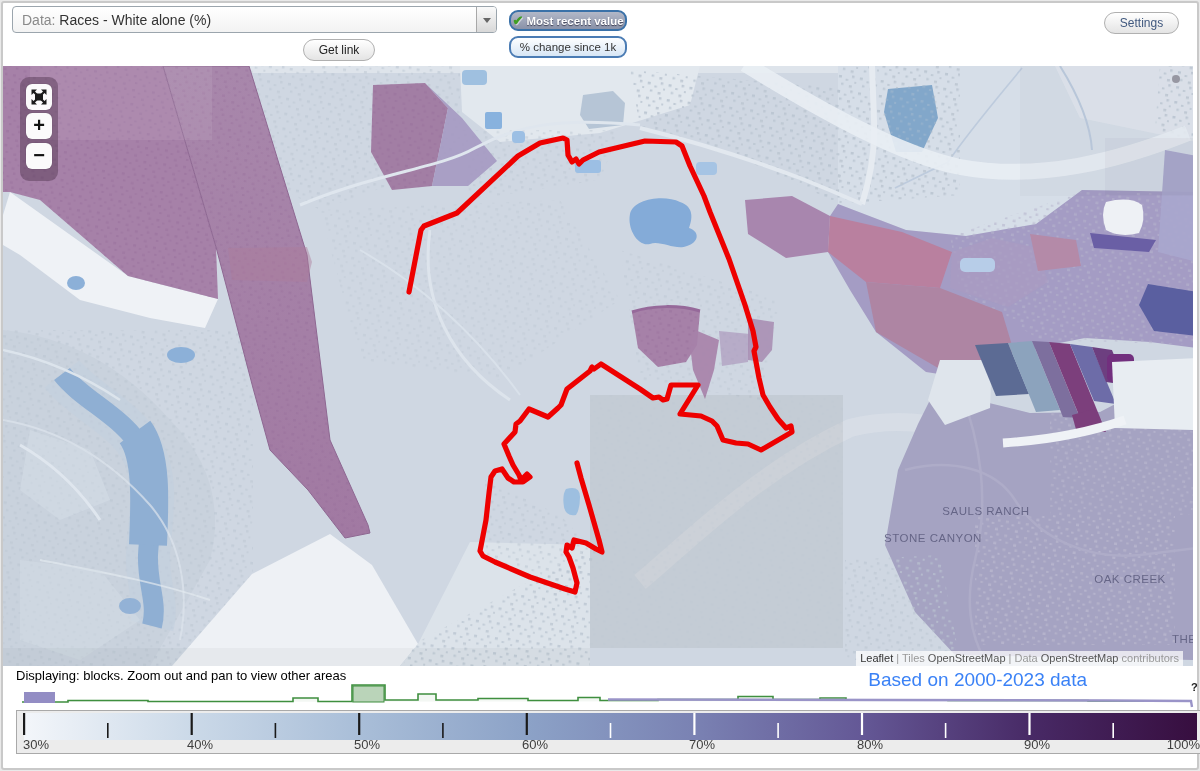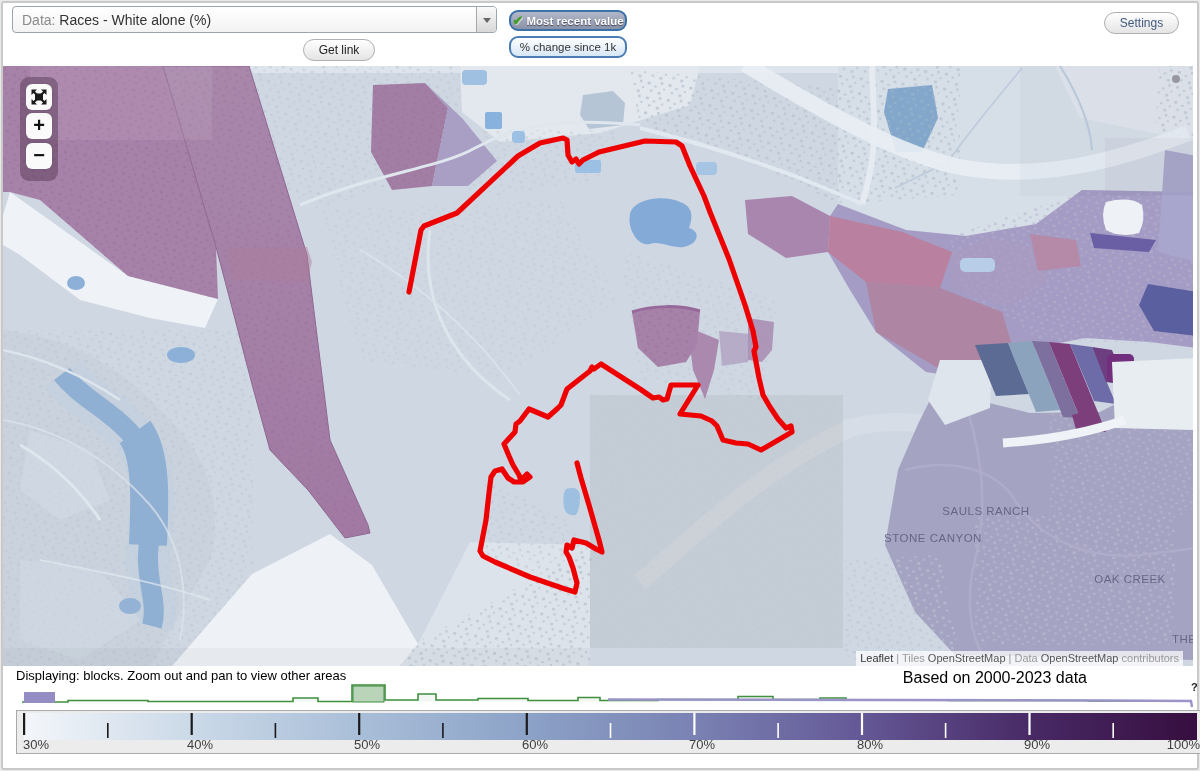--- a/index.html
+++ b/index.html
@@ -10,21 +10,21 @@
 .sel .arr:after{content:"";position:absolute;left:50%;top:50%;margin:-2px 0 0 -4px;border:4px solid transparent;border-top:5px solid #666;}
 .pill{position:absolute;border:1px solid #b0b0b0;border-radius:11px;background:linear-gradient(#ffffff,#e4e4e4);font-size:12px;color:#222;text-align:center;}
 .tbtn{position:absolute;left:506px;width:114px;border-radius:9px;font-size:11.5px;text-align:center;font-weight:bold;white-space:nowrap;overflow:hidden;}
 
 #map{position:absolute;left:0px;top:63px;width:1190px;height:600px;overflow:hidden;background:#cdd6e2;}
 #zoomctl{position:absolute;left:17px;top:11px;width:38px;height:104px;background:rgba(62,36,60,0.38);border-radius:9px;}
 .zbtn{position:absolute;left:6px;width:26px;height:26px;background:#fbfafb;border-radius:6px;box-shadow:0 0 1px rgba(0,0,0,.4);text-align:center;font-weight:bold;font-size:20px;line-height:24px;color:#111;}
 
 #foot{position:absolute;left:0;top:663px;width:1090px;height:100px;background:#fff;margin-left:8px;}
 #disp{position:absolute;left:5px;top:2px;font-size:13px;color:#000;}
-#based{position:absolute;right:14px;top:3px;font-size:16px;color:#000000;}
+#based{position:absolute;right:14px;top:3px;font-size:19px;color:#3b82f6;}
 </style>
 </head>
 <body>
 
 <div id="page">
 
 <div class="sel" style="left:9px;top:3px;width:483px;height:25px;">
   <span style="position:absolute;left:9px;top:5px;color:#8a8a8a;">Data:&nbsp;<span style="color:#333;">Races - White alone (%)</span></span>
   <span class="arr"></span>
 </div>

